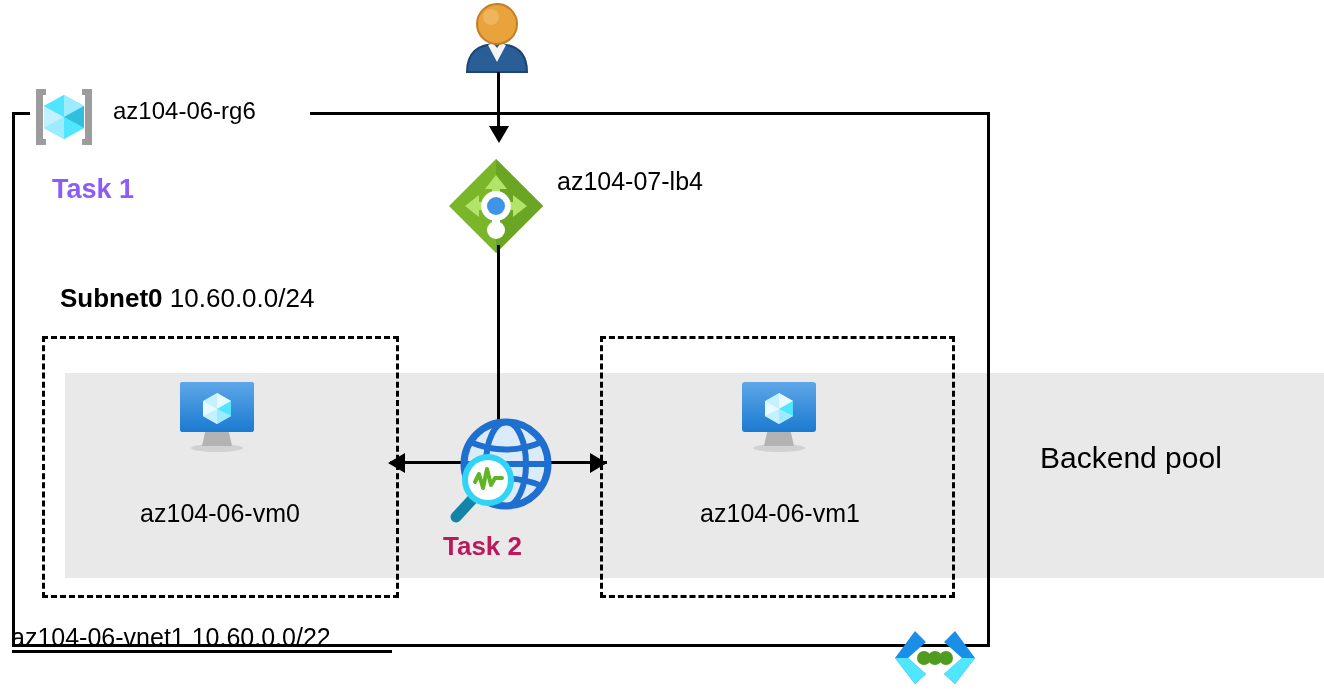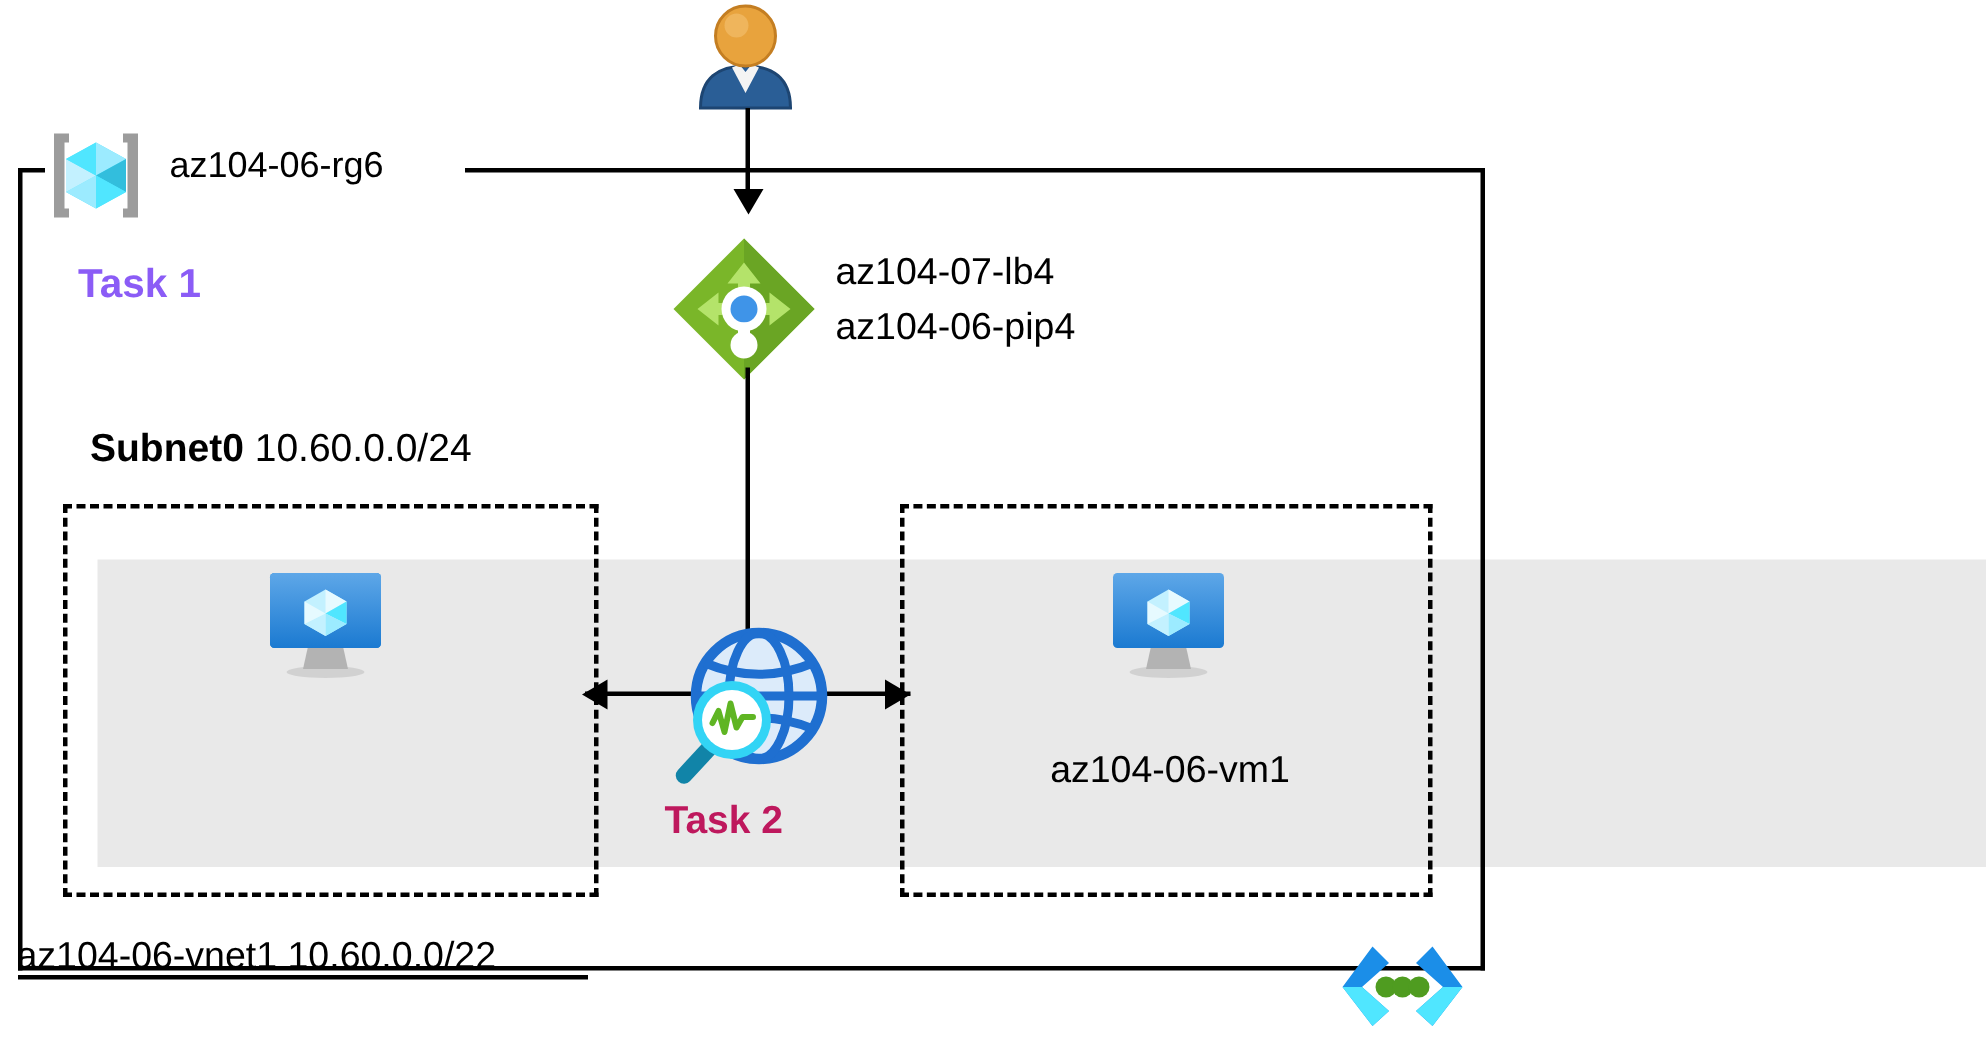--- a/index.html
+++ b/index.html
@@ -79,20 +79,21 @@
   #vm1-icon{left:738px;top:380px;width:82px;height:74px;}
   #globe-icon{left:450px;top:417px;width:108px;height:108px;}
   #vnet-icon{left:893px;top:629px;width:84px;height:56px;}
 </style>
 </head>
 <body>
 
 <div id="stage">
 
   <div class="abs" id="backend-band"></div>
+  <div class="abs" id="backend-pool-label">Backend pool</div>
 
   <div class="abs rg-edge" id="rg-top-left"></div>
   <div class="abs rg-edge" id="rg-top-right"></div>
   <div class="abs rg-edge" id="rg-left"></div>
   <div class="abs rg-edge" id="rg-right"></div>
   <div class="abs rg-edge" id="rg-bottom"></div>
 
   <div class="icon" id="rg-icon">
     <svg width="72" height="62" viewBox="0 0 72 62">
       <path d="M18 3 L8 3 L8 59 L18 59 L18 53 L15 53 L15 9 L18 9 Z" fill="#9c9c9c"></path>
@@ -133,21 +134,20 @@
         <polygon points="18,49 32,38 32,45 45,45 45,53 32,53 32,60"></polygon>
         <polygon points="80,49 66,38 66,45 53,45 53,53 66,53 66,60"></polygon>
       </g>
       <circle cx="49" cy="49" r="15" fill="#ffffff"></circle>
       <circle cx="49" cy="49" r="9" fill="#3f94e8"></circle>
       <rect x="45" y="58" width="8" height="12" fill="#ffffff"></rect>
       <circle cx="49" cy="73" r="9" fill="#ffffff"></circle>
     </svg>
   </div>
   <div class="abs" style="left:557px;top:163px;font-size:25px;line-height:37px;white-space:nowrap;">az104-07-lb4</div>
-  <div class="abs" style="left:557px;top:200px;font-size:25px;line-height:37px;white-space:nowrap;">az104-06-pip4</div>
   <div class="abs line-v" id="lb-to-globe"></div>
 
   <div class="abs subnet-title" id="subnet0-title">
     <b>Subnet0</b>
     <span>10.60.0.0/24</span>
   </div>
   <div class="abs subnet-box" id="subnet0-box"></div>
   <div class="icon" id="vm0-icon">
     <svg width="82" height="74" viewBox="0 0 82 74">
       <ellipse cx="41" cy="68" rx="26" ry="4" fill="#000" opacity="0.10"></ellipse>
@@ -162,20 +162,21 @@
       </defs>
       <polygon points="41,13 55,21 55,36 41,44 27,36 27,21" fill="#c3f1ff"></polygon>
       <polygon points="41,13 55,21 41,29" fill="#e6faff"></polygon>
       <polygon points="41,29 55,21 55,36" fill="#50e6ff"></polygon>
       <polygon points="41,29 55,36 41,44" fill="#9cebff"></polygon>
       <polygon points="41,29 41,44 27,36" fill="#c3f1ff"></polygon>
       <polygon points="41,29 27,36 27,21" fill="#e6faff"></polygon>
     </svg>
   </div>
   <div class="abs vm-text" id="vm0-text">
+    <div>az104-06-vm0</div>
   </div>
 
   <div class="abs subnet-box" id="subnet1-box"></div>
   <div class="icon" id="vm1-icon">
     <svg width="82" height="74" viewBox="0 0 82 74">
       <ellipse cx="41" cy="68" rx="26" ry="4" fill="#000" opacity="0.10"></ellipse>
       <path d="M30 48 L52 48 L56 66 L26 66 Z" fill="#b3b3b3"></path>
       <rect x="4" y="2" width="74" height="50" rx="3" fill="url(#vmgrad1)"></rect>
       <defs>
         <linearGradient id="vmgrad1" x1="0" y1="0" x2="0" y2="1">

